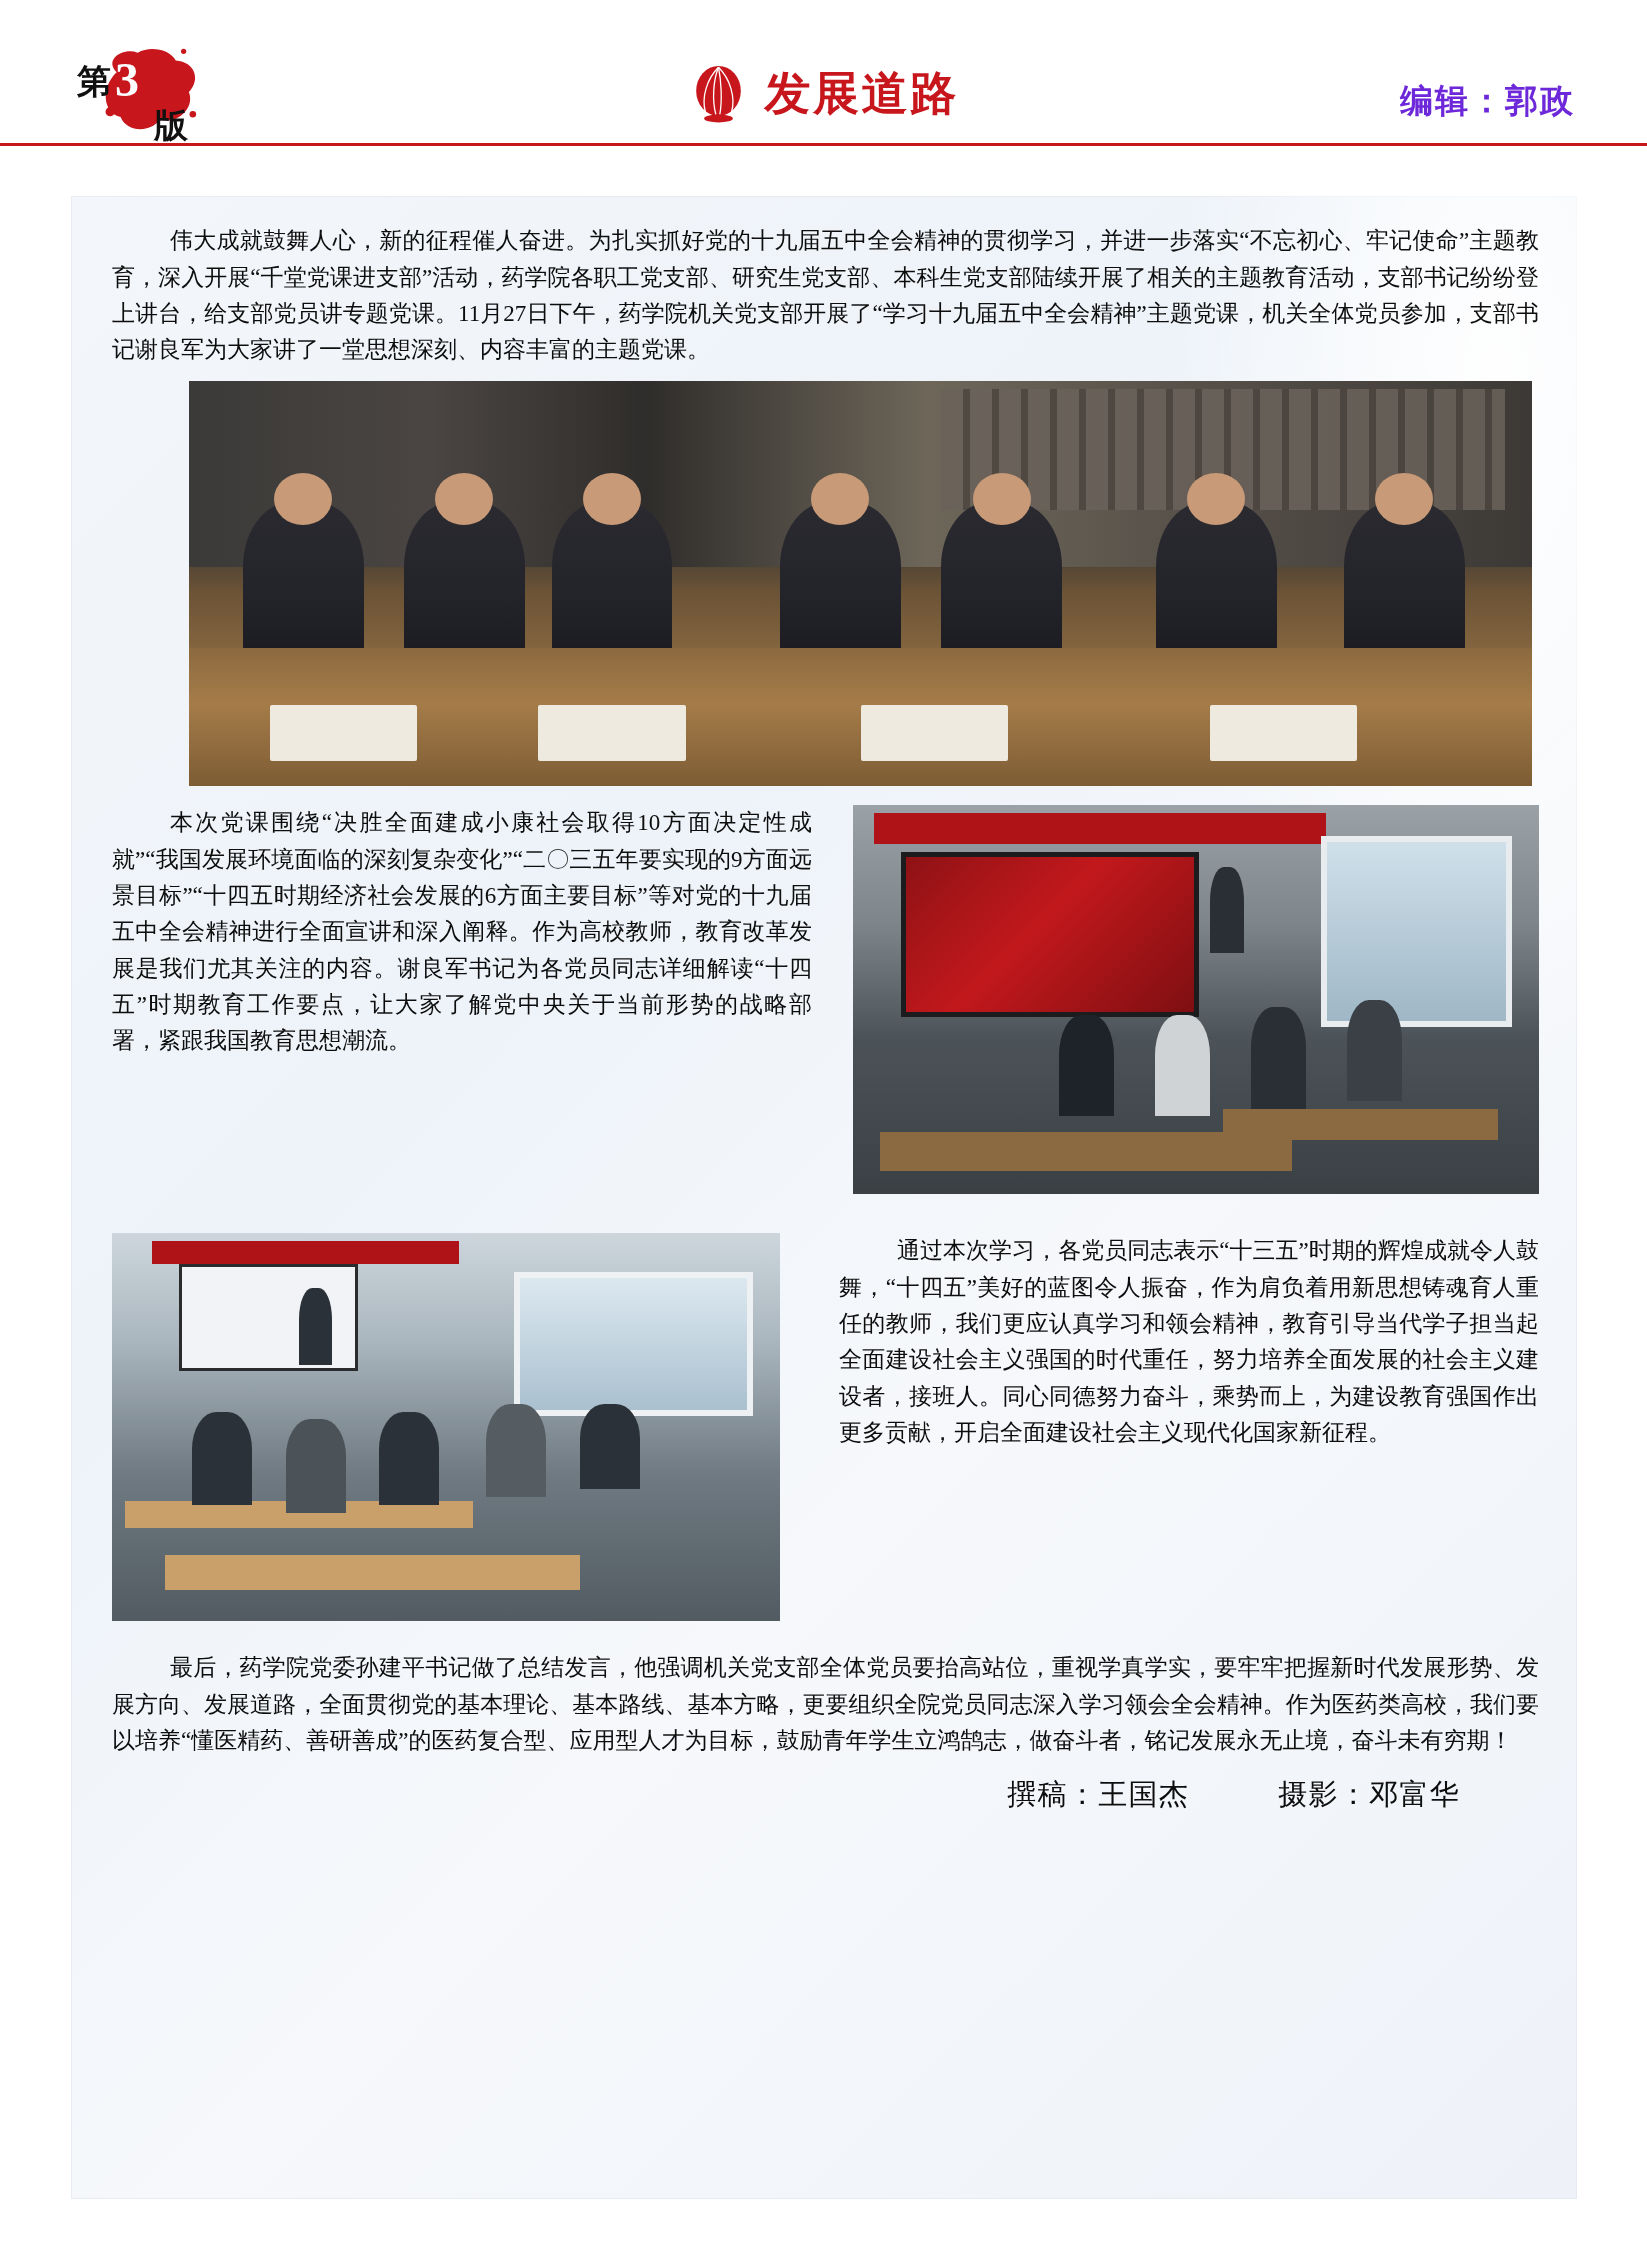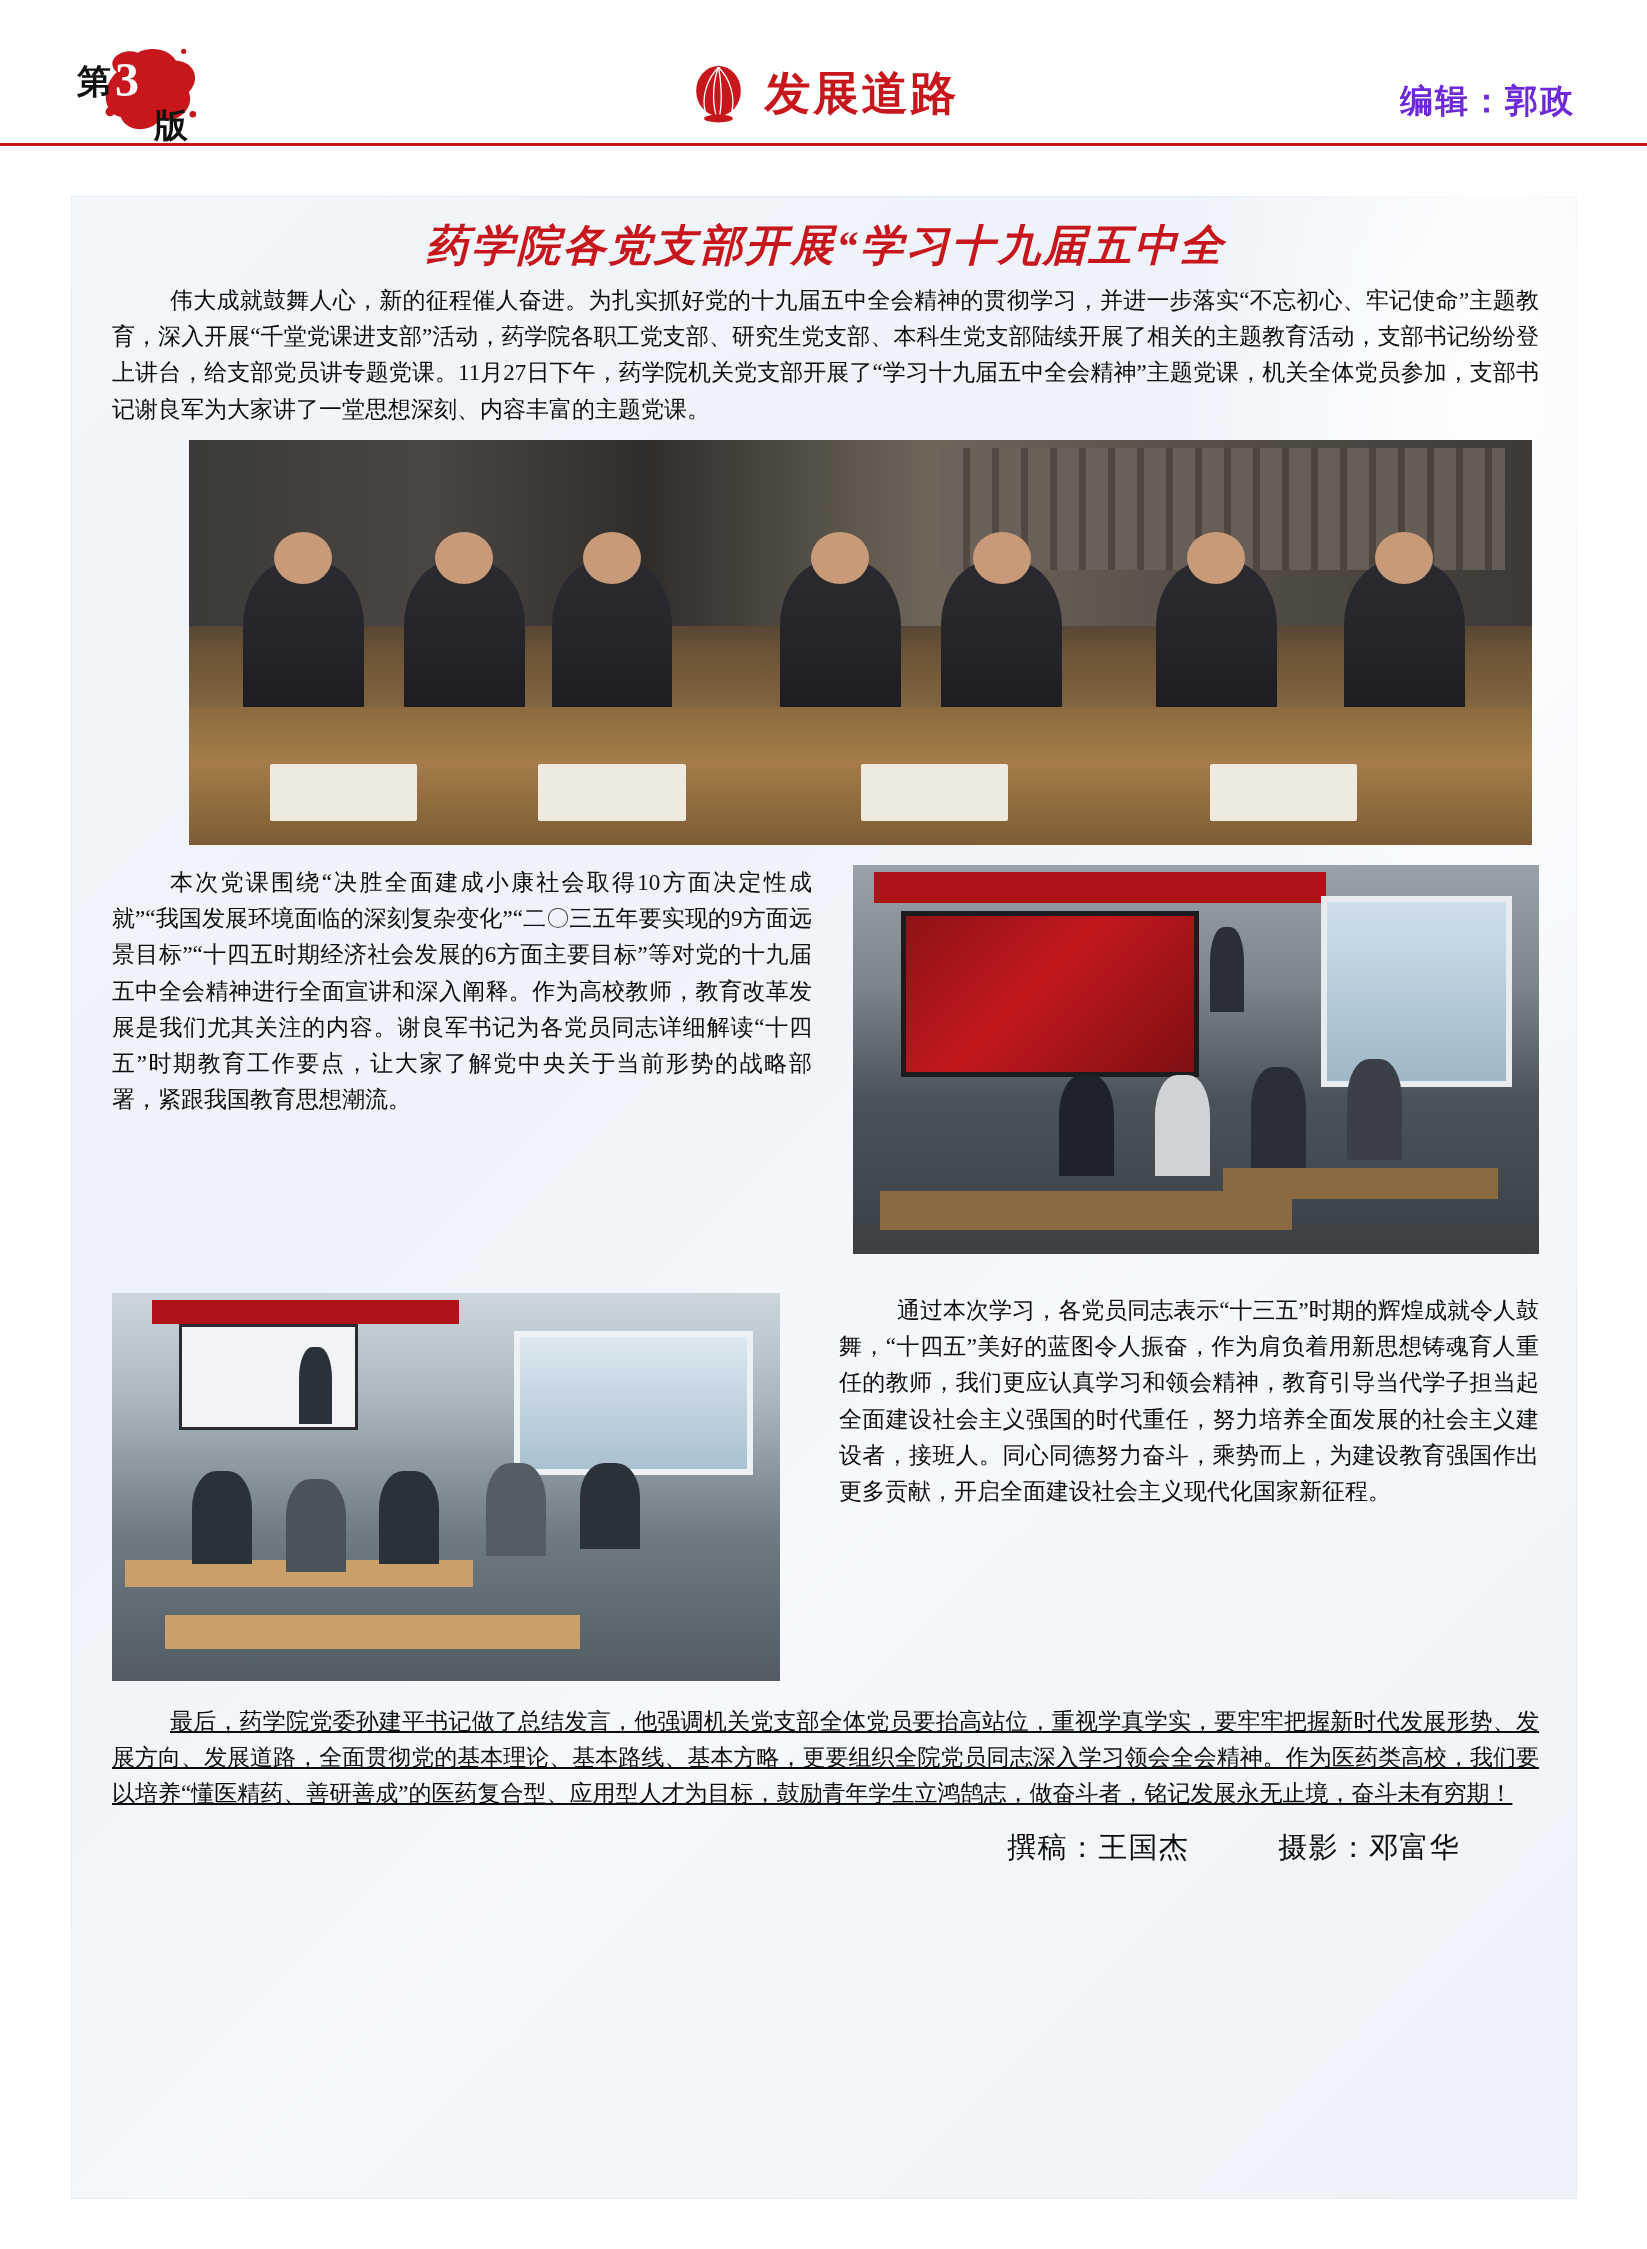--- a/index.html
+++ b/index.html
@@ -296,21 +296,20 @@
   </div>
 
   <div class="editor-line">编辑：郭政</div>
   <div class="rule-red"></div>
 </div>
 
 <div class="sheet">
   <div class="content">
 
     <div class="headline">
-      <span class="ln">药学院各党支部开展“学习十九届五中全</span>
     </div>
 
     <p class="body-text">伟大成就鼓舞人心，新的征程催人奋进。为扎实抓好党的十九届五中全会精神的贯彻学习，并进一步落实“不忘初心、牢记使命”主题教育，深入开展“千堂党课进支部”活动，药学院各职工党支部、研究生党支部、本科生党支部陆续开展了相关的主题教育活动，支部书记纷纷登上讲台，给支部党员讲专题党课。11月27日下午，药学院机关党支部开展了“学习十九届五中全会精神”主题党课，机关全体党员参加，支部书记谢良军为大家讲了一堂思想深刻、内容丰富的主题党课。</p>
 
     <div class="photo photo-1">
       <div class="p1-board"></div>
       <div class="p1-shelf"></div>
       <div class="p1-person" style="left:4%;">
           <div class="p1-head"></div>
         </div>
@@ -371,21 +370,21 @@
         <div style="position:absolute; left:40%; bottom:30%; width:9%; height:24%; background:#2b3138; border-radius:40% 40% 0 0;"></div>
         <div style="position:absolute; left:56%; bottom:32%; width:9%; height:24%; background:#555c62; border-radius:40% 40% 0 0;"></div>
         <div style="position:absolute; left:70%; bottom:34%; width:9%; height:22%; background:#2b3138; border-radius:40% 40% 0 0;"></div>
         <div style="position:absolute; left:28%; top:14%; width:5%; height:20%; background:#2b3138; border-radius:40% 40% 0 0;"></div>
       </div>
       <div class="float-col-right">
         <p class="body-text">通过本次学习，各党员同志表示“十三五”时期的辉煌成就令人鼓舞，“十四五”美好的蓝图令人振奋，作为肩负着用新思想铸魂育人重任的教师，我们更应认真学习和领会精神，教育引导当代学子担当起全面建设社会主义强国的时代重任，努力培养全面发展的社会主义建设者，接班人。同心同德努力奋斗，乘势而上，为建设教育强国作出更多贡献，开启全面建设社会主义现代化国家新征程。</p>
       </div>
     </div>
 
-    <p class="body-text" style="margin-top:5px;text-decoration:underline;">最后，药学院党委孙建平书记做了总结发言，他强调机关党支部全体党员要抬高站位，重视学真学实，要牢牢把握新时代发展形势、发展方向、发展道路，全面贯彻党的基本理论、基本路线、基本方略，更要组织全院党员同志深入学习领会全会精神。作为医药类高校，我们要以培养“懂医精药、善研善成”的医药复合型、应用型人才为目标，鼓励青年学生立鸿鹄志，做奋斗者，铭记发展永无止境，奋斗未有穷期！</p>
+    <p class="body-text" style="margin-top:11px;">最后，药学院党委孙建平书记做了总结发言，他强调机关党支部全体党员要抬高站位，重视学真学实，要牢牢把握新时代发展形势、发展方向、发展道路，全面贯彻党的基本理论、基本路线、基本方略，更要组织全院党员同志深入学习领会全会精神。作为医药类高校，我们要以培养“懂医精药、善研善成”的医药复合型、应用型人才为目标，鼓励青年学生立鸿鹄志，做奋斗者，铭记发展永无止境，奋斗未有穷期！</p>
 
     <div class="sig-line">
       <span>撰稿：王国杰</span>
       <span class="gap"></span>
       <span>摄影：邓富华</span>
     </div>
 
   </div>
 </div>
 

